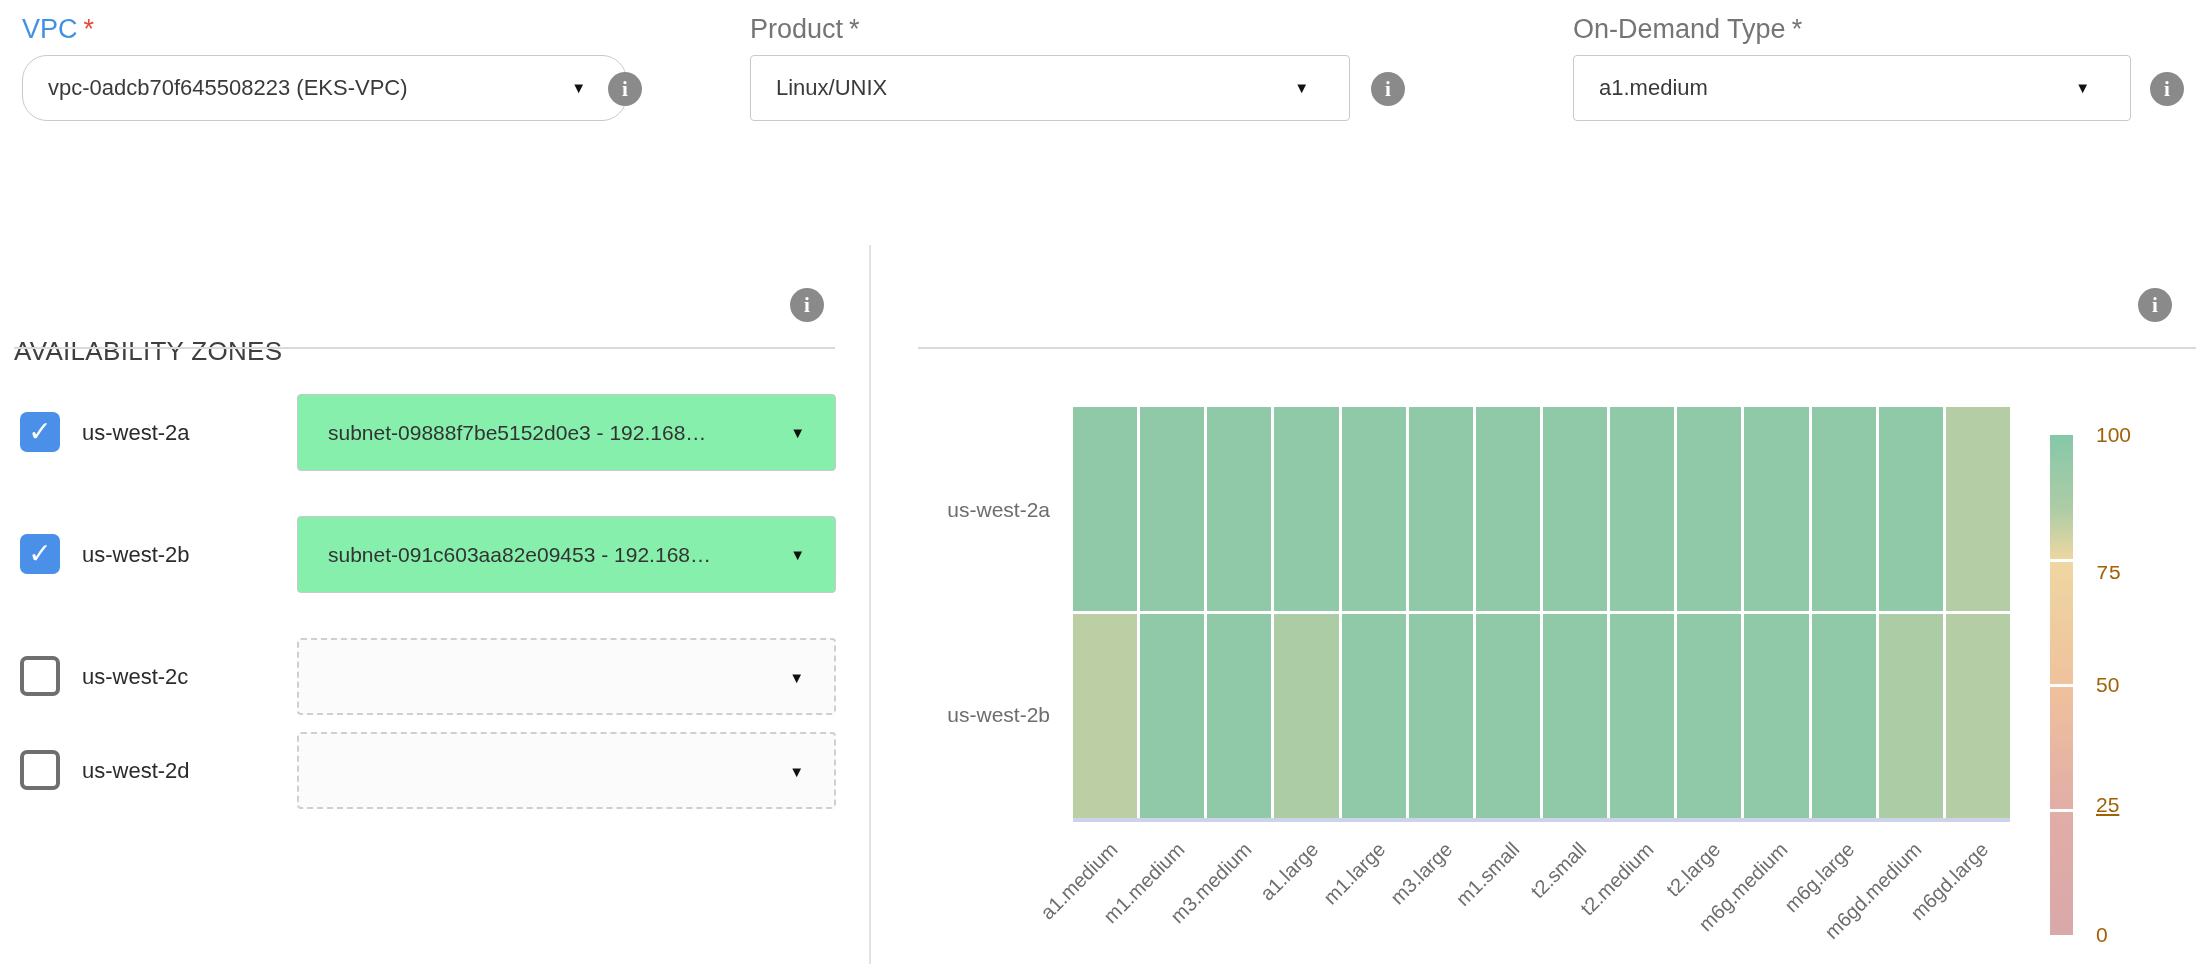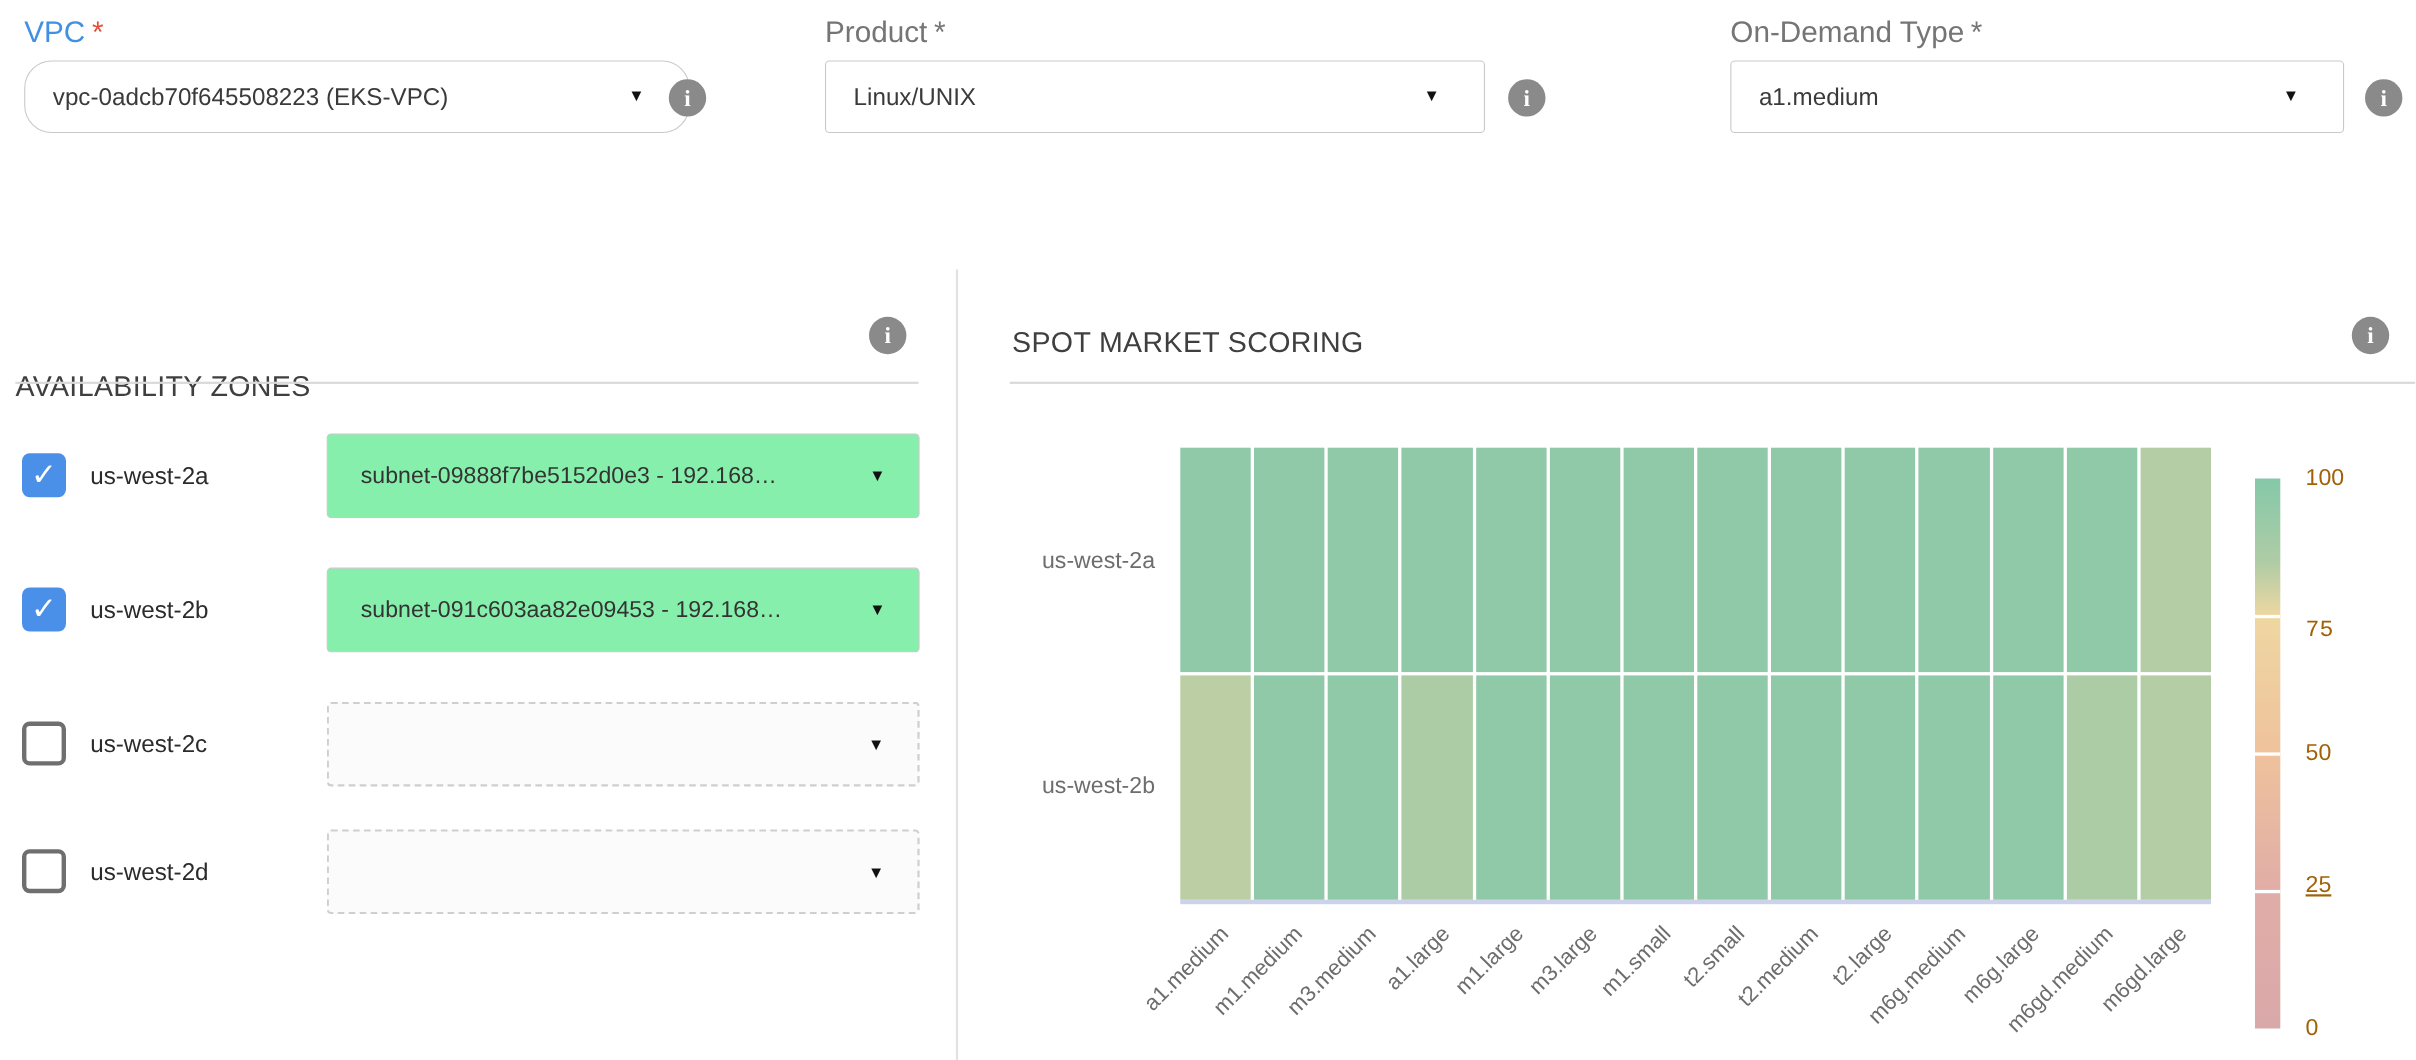--- a/index.html
+++ b/index.html
@@ -114,30 +114,29 @@
 
   <div class="az-row" style="top:638px;">
     <div class="cb unchecked"></div>
     <div class="zone-label">us-west-2c</div>
     <div class="subnet-dd empty">
       <span class="val"></span>
       <span class="caret">▼</span>
     </div>
   </div>
 
-  <div class="az-row" style="top:754px;">
+  <div class="az-row" style="top:732px;">
     <div class="cb unchecked"></div>
     <div class="zone-label">us-west-2d</div>
     <div class="subnet-dd empty">
       <span class="val"></span>
       <span class="caret">▼</span>
     </div>
   </div>
 
-  <div class="section-title" style="left:920px;">SPOT MARKET SCORING</div>
   <div class="info-icon" style="left:2138px;top:288px;">i</div>
   <div class="hrule" style="left:918px;width:1278px;"></div>
 
   <div id="hm-ylabels">
       <div class="hm-ylabel">us-west-2a</div>
       <div class="hm-ylabel">us-west-2b</div>
     </div>
   <div id="hm-grid">
       <div class="hm-cell" style="background: rgb(144, 201, 168);"></div>
       <div class="hm-cell" style="background: rgb(144, 201, 168);"></div>

